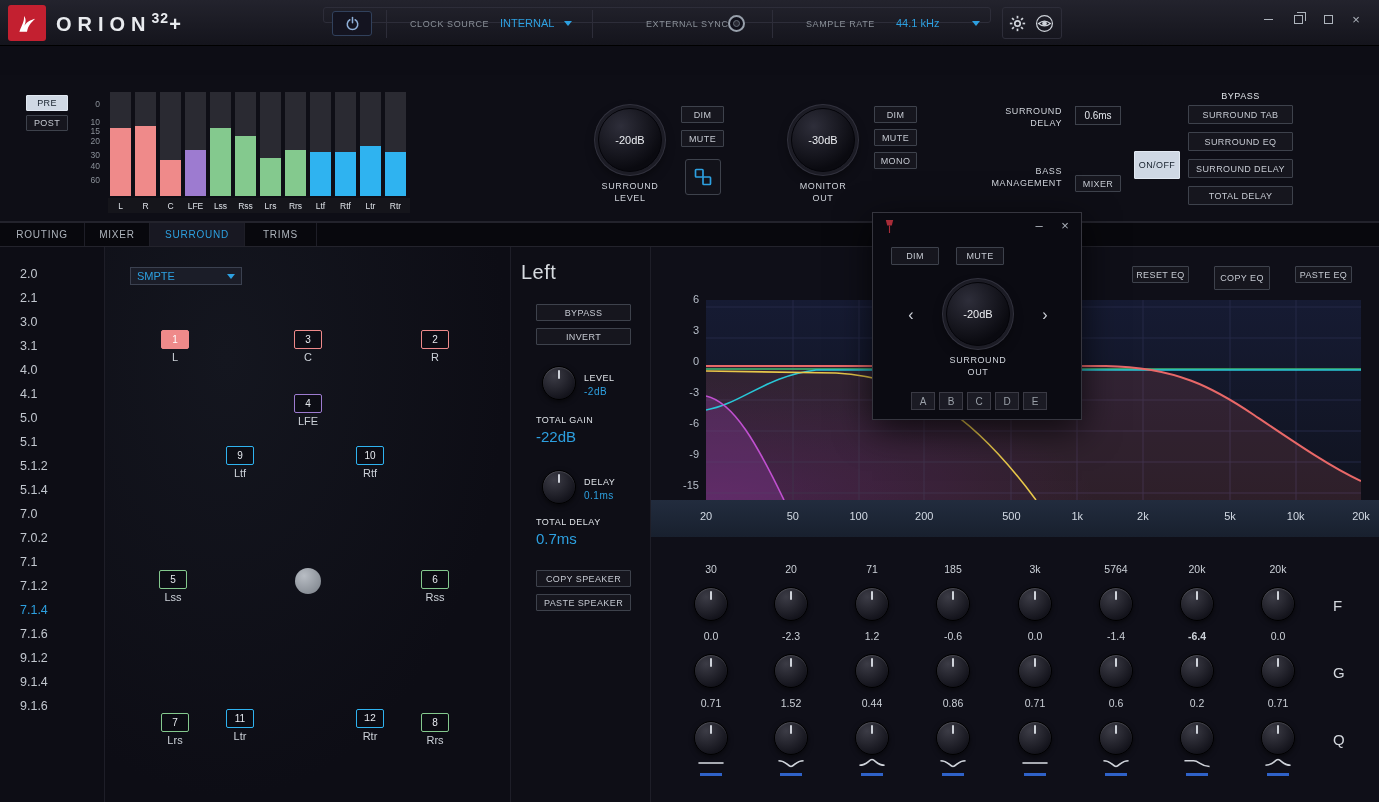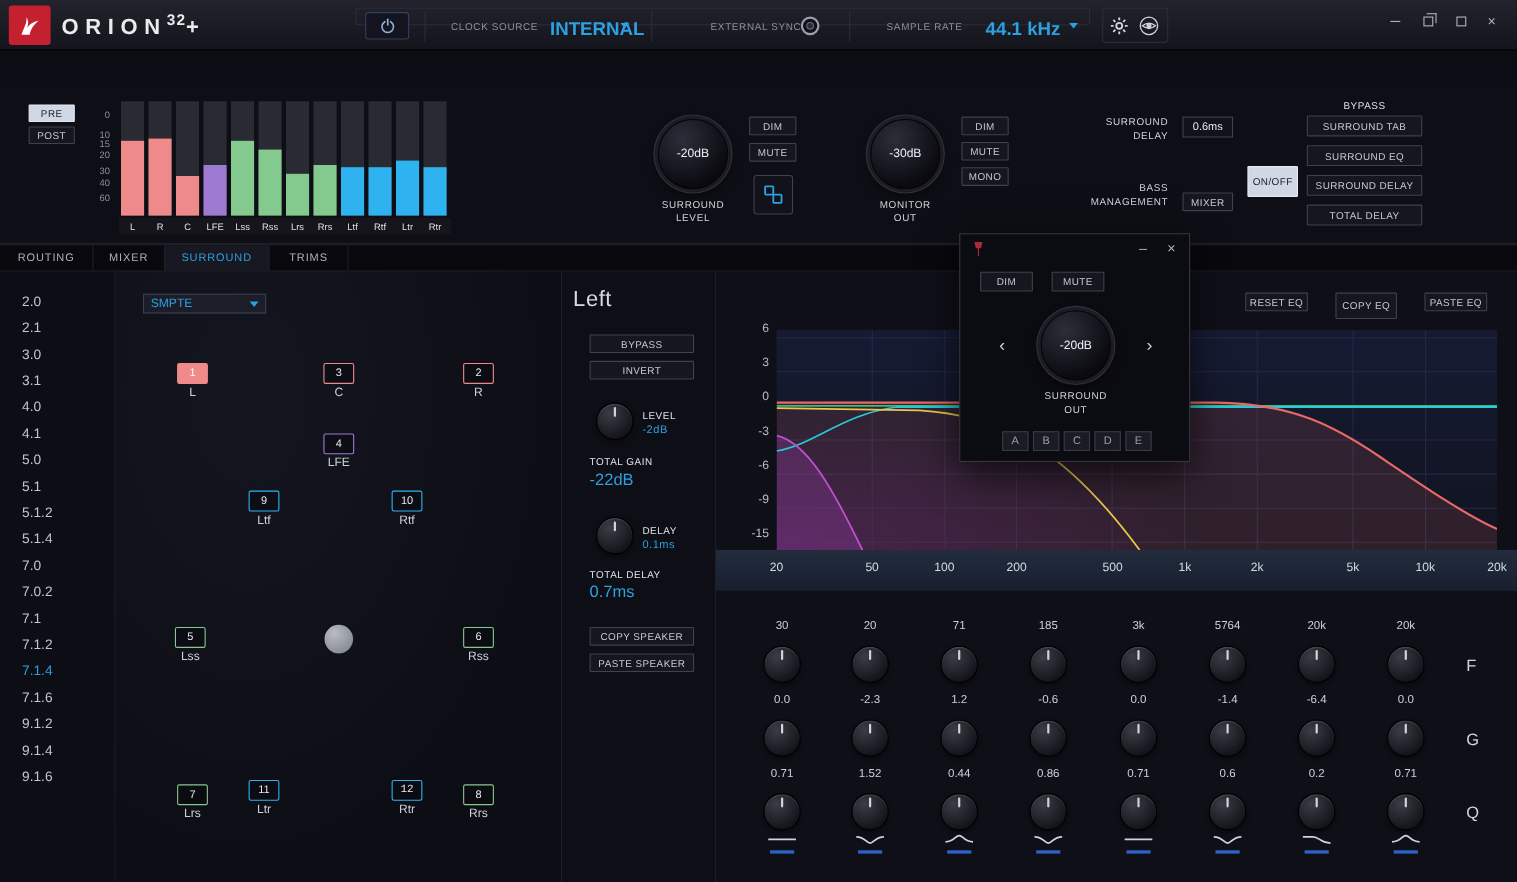--- a/index.html
+++ b/index.html
@@ -8,21 +8,21 @@
   .abs{position:absolute;}
 
   
   .titlebar{position:absolute;left:0;top:0;width:1379px;height:46px;background:linear-gradient(#23232d,#14141c);border-bottom:1px solid #000;}
   .logo-badge{position:absolute;left:8px;top:5px;width:38px;height:36px;background:#c32030;border-radius:3px;display:flex;align-items:center;justify-content:center;}
   .logo-text{position:absolute;left:56px;top:10px;font-size:20px;letter-spacing:6px;color:#e9ebef;font-weight:600;}
   .logo-text sup{font-size:14px;letter-spacing:1px;}
   .tb-panel{position:absolute;left:323px;top:7px;width:668px;height:16px;border:1px solid #2d2d39;border-radius:3px;}
   .tb-sep{position:absolute;top:2px;width:1px;height:28px;background:#2d2d39;}
   .tb-label{position:absolute;font-size:9px;letter-spacing:.6px;color:#8a9098;top:11px;}
-  .tb-value{position:absolute;font-size:17px;font-weight:bold;color:#2da0e0;top:9px;cursor:pointer;}
+  .tb-value{position:absolute;font-size:11px;font-weight:normal;color:#2da0e0;top:9px;cursor:pointer;}
   .caret{position:absolute;width:0;height:0;border-left:4px solid transparent;border-right:4px solid transparent;border-top:5px solid #2da0e0;top:13px;cursor:pointer;}
   .power-btn{position:absolute;left:8px;top:3px;width:40px;height:25px;background:#141420;border:1px solid #31415c;border-radius:3px;display:flex;align-items:center;justify-content:center;cursor:pointer;}
   .sync-ind{position:absolute;width:17px;height:17px;border:2px solid #98a0ab;border-radius:50%;top:7px;display:flex;align-items:center;justify-content:center;cursor:pointer;background:#10101a;}
   .sync-ind span{width:7px;height:7px;border-radius:50%;background:#2a2a34;border:1px solid #666e78;}
   .tool-box{position:absolute;left:1002px;top:7px;width:60px;height:32px;border:1px solid #2d2d39;border-radius:3px;}
   .win-btn{position:absolute;top:10px;width:20px;height:18px;display:flex;align-items:center;justify-content:center;color:#aeb4bc;font-size:13px;cursor:pointer;}
   .ic-min{width:9px;height:1px;background:#aeb4bc;display:inline-block;}
   .ic-max{width:9px;height:9px;border:1px solid #aeb4bc;display:inline-block;}
   .ic-restore{position:relative;width:9px;height:9px;border:1px solid #aeb4bc;display:inline-block;}
   .ic-restore::after{content:"";position:absolute;left:2px;top:-4px;width:8px;height:8px;border:1px solid #aeb4bc;border-bottom:none;border-left:none;}
@@ -448,21 +448,21 @@
       <div class="band-val" style="left: 435px; top: 383px;">-1.4</div>
       <div class="knob" style="left: 448px; top: 407px;"></div>
       <div class="band-val" style="left: 435px; top: 450px;">0.6</div>
       <div class="knob" style="left: 448px; top: 474px;"></div>
       <div class="filter-icon" style="left: 450px; top: 508px;"><svg viewBox="0 0 26 14" width="30" height="16">
           <path d="M2 5 C9 5 10 10 13 10 C16 10 17 5 24 5" stroke="#cfd3da" stroke-width="1.4" fill="none"></path>
         </svg></div>
       <div class="filter-underline" style="left: 454px; top: 526px; background: rgb(47, 98, 200);"></div>
       <div class="band-val" style="left: 516px; top: 316px;">20k</div>
       <div class="knob" style="left: 529px; top: 340px;"></div>
-      <div class="band-val" style="left: 516px; top: 383px;">-6.4</div>
+      <div class="band-val" style="left: 516px; top: 383px; font-weight: bold;">-6.4</div>
       <div class="knob" style="left: 529px; top: 407px;"></div>
       <div class="band-val" style="left: 516px; top: 450px;">0.2</div>
       <div class="knob" style="left: 529px; top: 474px;"></div>
       <div class="filter-icon" style="left: 531px; top: 508px;"><svg viewBox="0 0 26 14" width="30" height="16">
           <path d="M2 5 H10 C15 5 16 10 24 10" stroke="#cfd3da" stroke-width="1.4" fill="none"></path>
         </svg></div>
       <div class="filter-underline" style="left: 535px; top: 526px; background: rgb(47, 98, 200);"></div>
       <div class="band-val" style="left: 597px; top: 316px;">20k</div>
       <div class="knob" style="left: 610px; top: 340px;"></div>
       <div class="band-val" style="left: 597px; top: 383px;">0.0</div>

